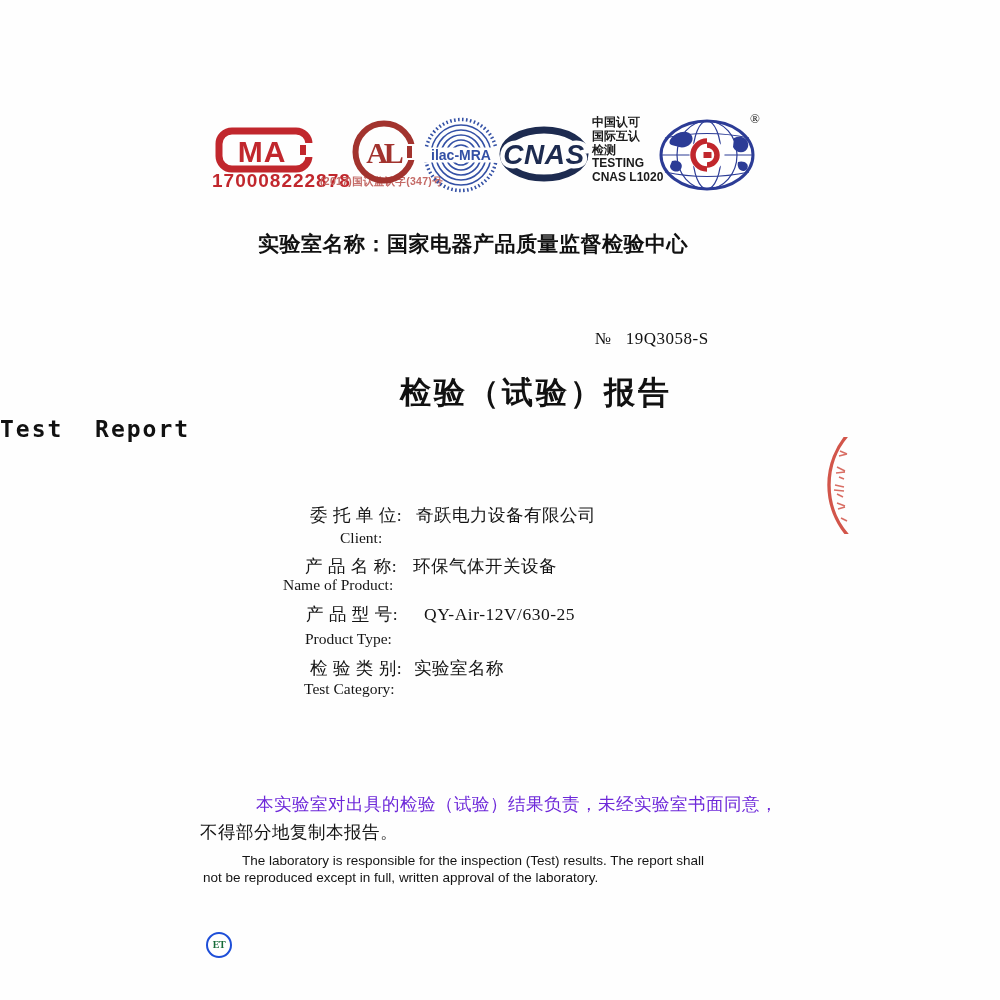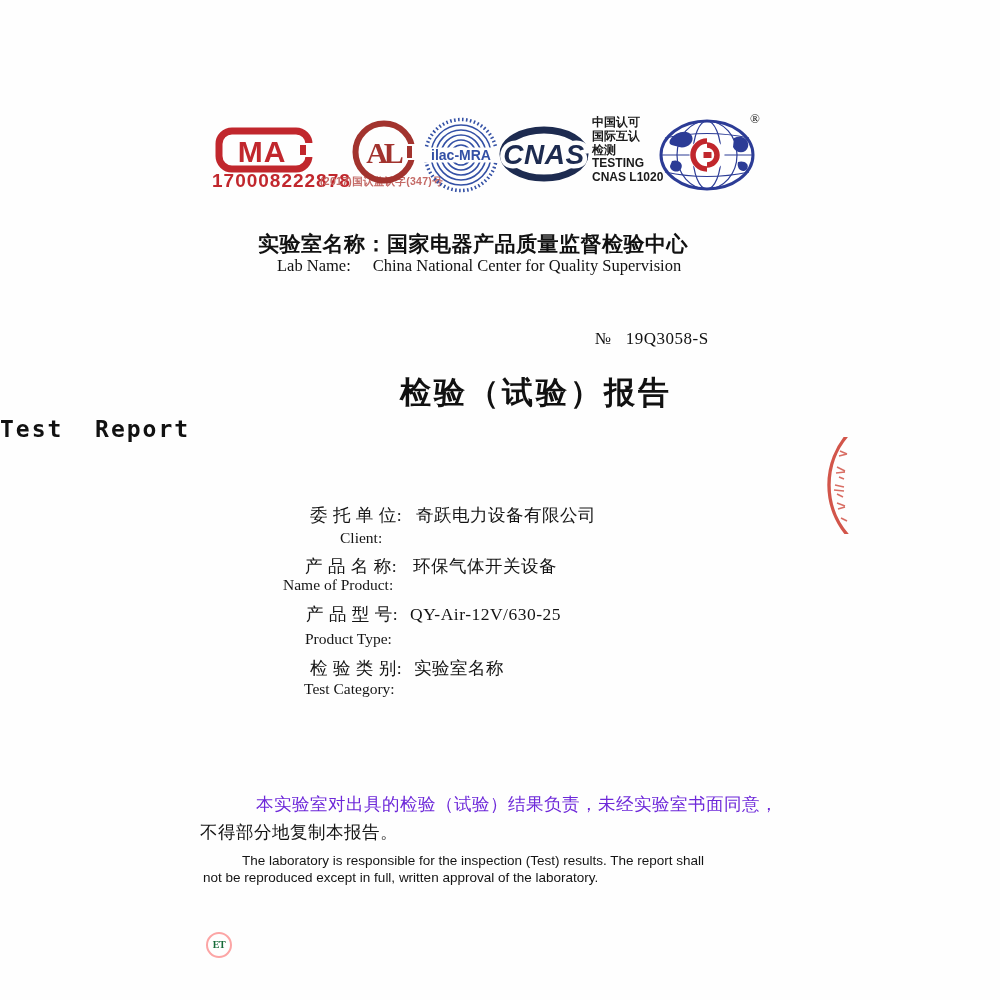--- a/index.html
+++ b/index.html
@@ -38,33 +38,33 @@
   .title-en{left:0;top:416px;width:1000px;text-align:left;font-weight:bold;font-size:23px;color:#111;
             white-space:pre;letter-spacing:2px;}
 
   
   .field-cn{font-size:17.5px;color:#141414;letter-spacing:0.5px;}
   .field-en{font-size:15.5px;color:#141414;}
   .f1{left:310px;top:503px;} .f1 .val{margin-left:14px;}
   .f1en{left:340px;top:529px;}
   .f2{left:305px;top:554px;} .f2 .val{margin-left:16px;}
   .f2en{left:283px;top:576px;}
-  .f3{left:306px;top:602px;} .f3 .val{margin-left:12px;}
+  .f3{left:306px;top:602px;} .f3 .val{margin-left:26px;}
   .f3en{left:305px;top:630px;}
   .f4{left:310px;top:656px;} .f4 .val{margin-left:12px;}
   .f4en{left:304px;top:680px;}
 
   
   .d-cn1{left:256px;top:792px;font-size:17.5px;color:#6d28d9;letter-spacing:0.5px;}
   .d-cn2{left:200px;top:820px;font-size:17.5px;color:#141414;letter-spacing:0.5px;}
   .d-en1{left:242px;top:852px;font:13.5px/17px "Liberation Sans",sans-serif;color:#141414;}
   .d-en2{left:203px;top:869px;font:13.5px/17px "Liberation Sans",sans-serif;color:#141414;}
 
   
-  .et-mark{left:206px;top:932px;width:22px;height:22px;border:2px solid #fca5a5;border-radius:50%;
+  .et-mark{left:206px;top:932px;width:22px;height:22px;border:2px solid #1d4ed8;border-radius:50%;
            display:flex;align-items:center;justify-content:center;
            font:bold 10px/10px "Liberation Serif",serif;color:#156a38;letter-spacing:-0.5px;}
 
   
   .stamp-clip{left:826px;top:437px;width:23px;height:97px;overflow:hidden;}
 </style>
 </head>
 <body>
 
 <div class="page">
@@ -124,23 +124,20 @@
     <path d="M76 22 C84 18 92 24 90 31 C88 38 78 38 75 31 Z" fill="#2c3c96"></path>
     <path d="M80 46 C86 44 92 48 89 53 C85 58 78 53 80 46 Z" fill="#2c3c96"></path>
     <circle cx="49" cy="39" r="17.5" fill="#fff"></circle>
     <path d="M49 25 A 14 14 0 1 0 49 53" fill="none" stroke="#c1272d" stroke-width="5.5"></path>
     <path d="M49 29 A 10 10 0 1 1 49 49" fill="none" stroke="#c1272d" stroke-width="5.5"></path>
     <rect x="45.5" y="36" width="8" height="6" fill="#c1272d"></rect>
   </svg>
   <div class="abs registered">®</div>
 
   <div class="abs lab-cn">实验室名称：国家电器产品质量监督检验中心</div>
-  <div class="abs lab-en1 serif">
-    <span>Lab Name:</span><span class="gap"></span><span>China National Center for Quality Supervision</span>
-  </div>
 
   <div class="abs report-no serif">
     <span>№</span><span class="num">19Q3058-S</span>
   </div>
 
   <div class="abs title-cn">检验（试验）报告</div>
   <div class="abs title-en mono">Test  Report</div>
 
   <div class="abs f1 field-cn serif">
     <span>委 托 单 位:</span><span class="val">奇跃电力设备有限公司</span>

